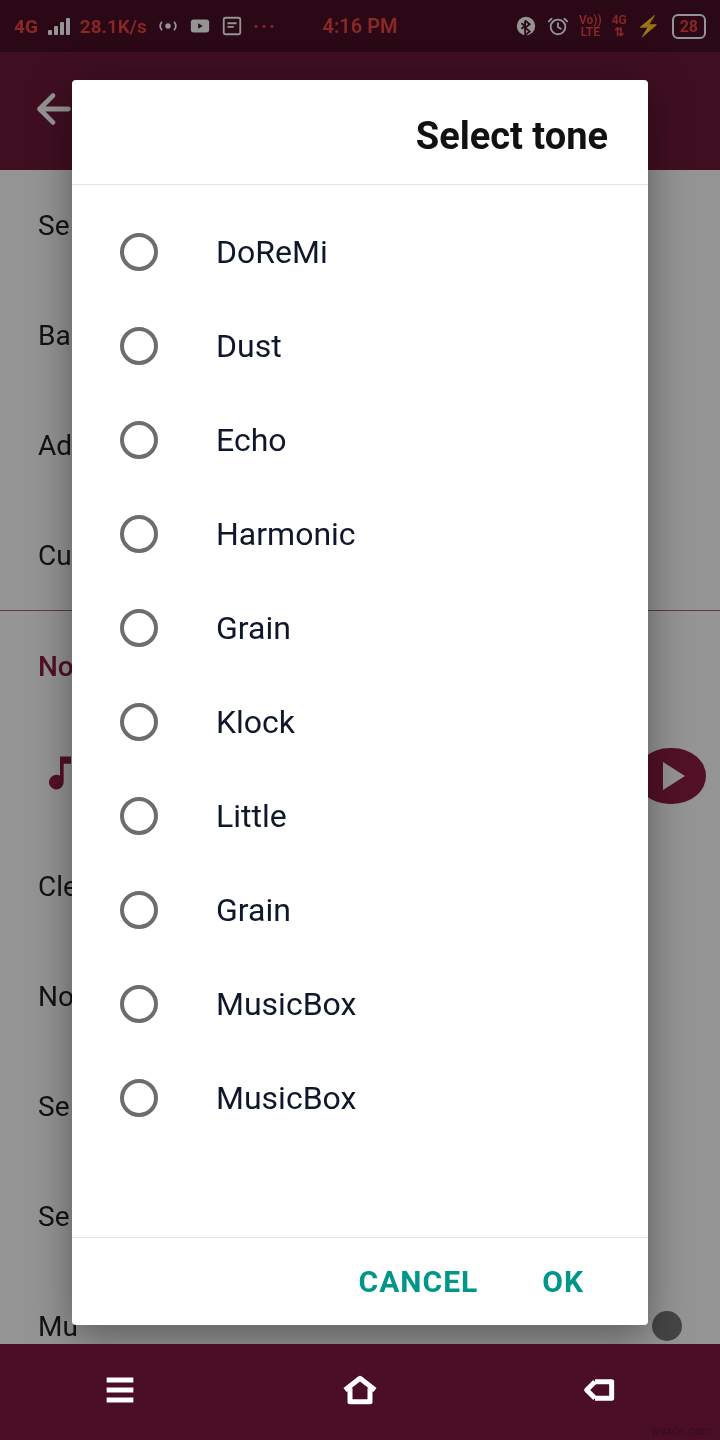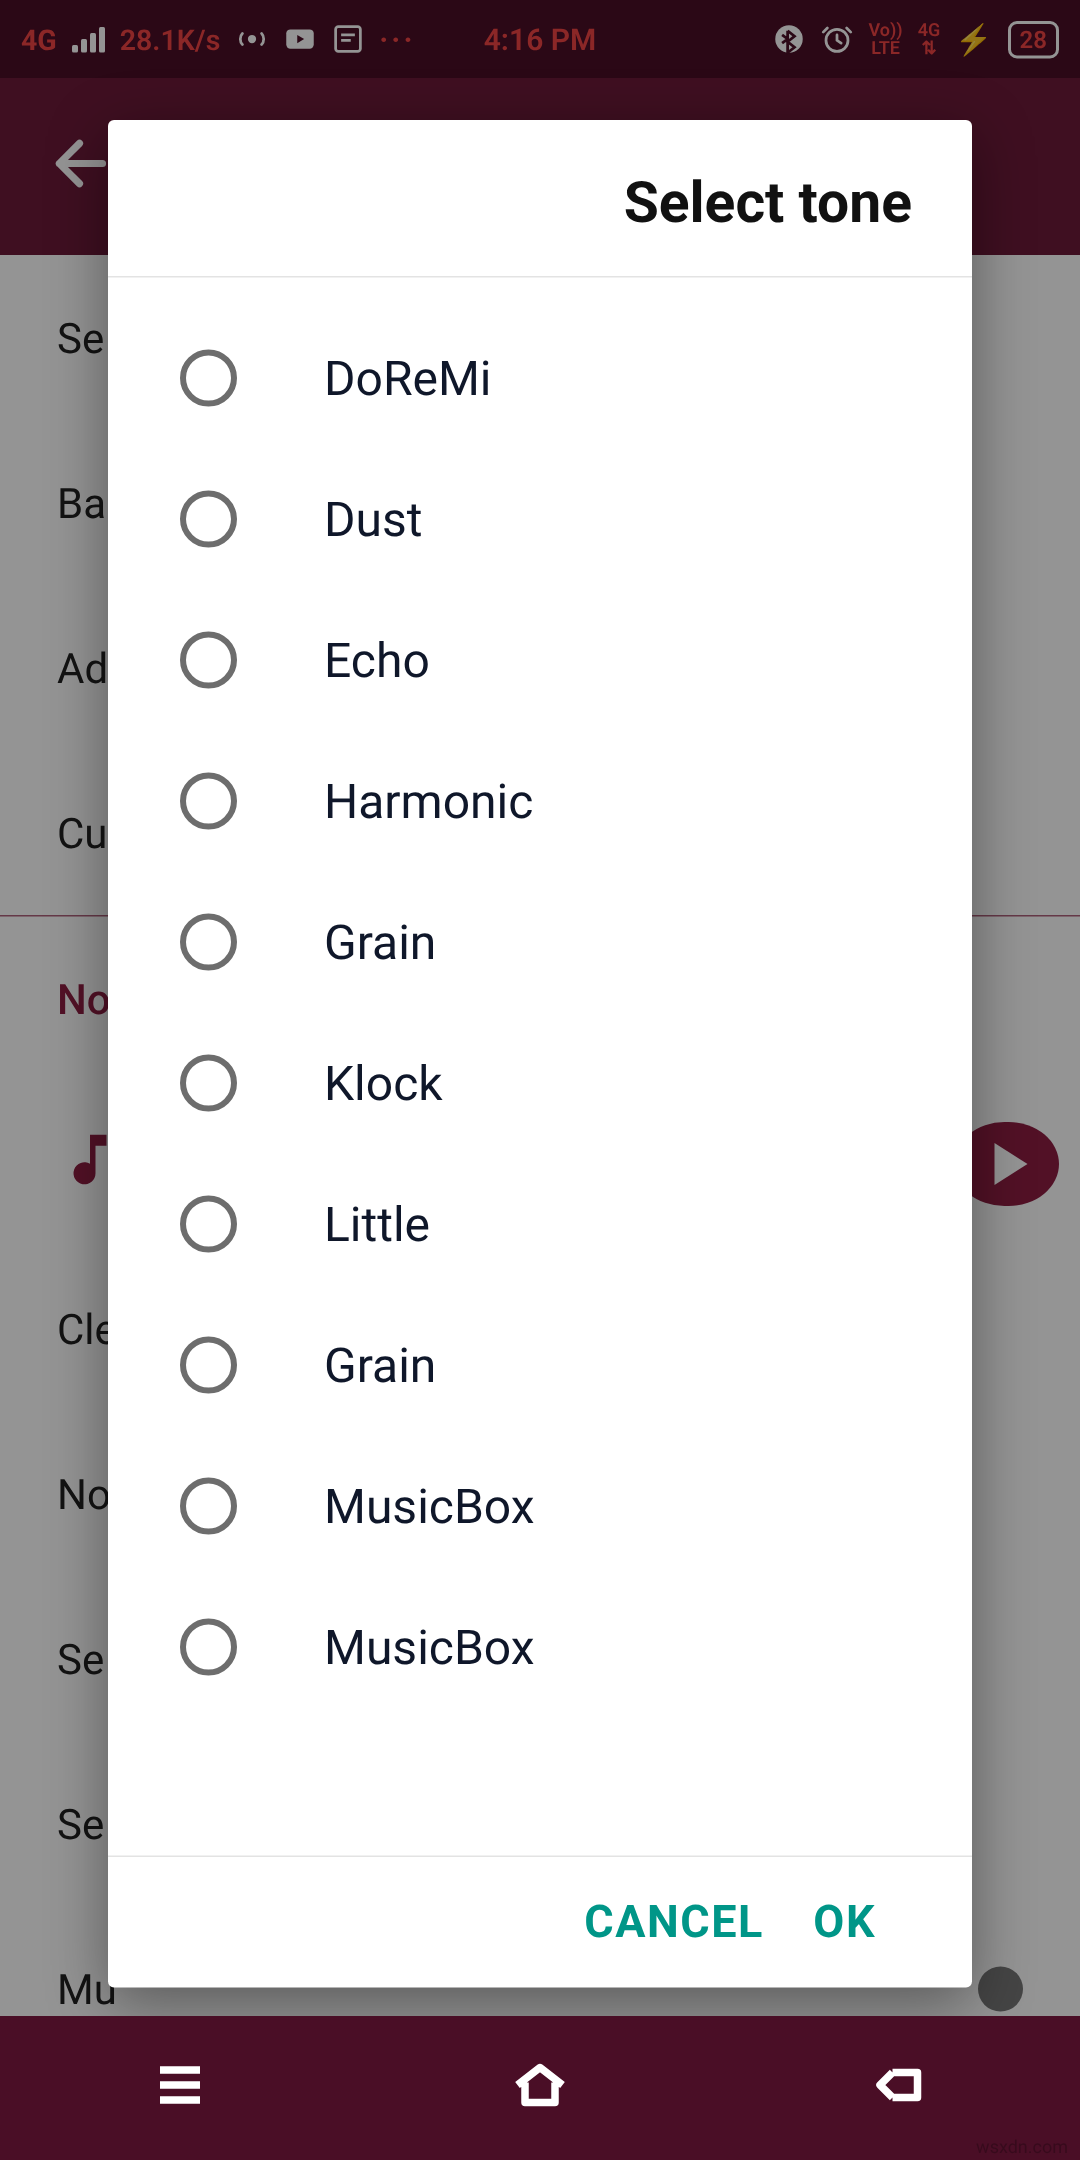--- a/index.html
+++ b/index.html
@@ -172,21 +172,21 @@
     .radio{
       width:38px; height:38px; border-radius:50%;
       border:4px solid #6d6d6d;
       flex:none;
     }
     .tone-label{
       font-size:32px; color:#0f172a; font-weight:400;
     }
     .dialog-actions{
       border-top:1px solid #e3e3e3;
-      display:flex; justify-content:flex-end; gap:33px;
+      display:flex; justify-content:flex-end; gap:64px;
       padding: 26px 64px 26px 26px;
       font-size:30px; font-weight:700; color:#009688;
       letter-spacing:1px;
     }
     .dialog-actions span{ cursor:pointer; }
 
     
     .nav-bar{
       position:absolute; left:0; right:0; bottom:0;
       height:96px;

